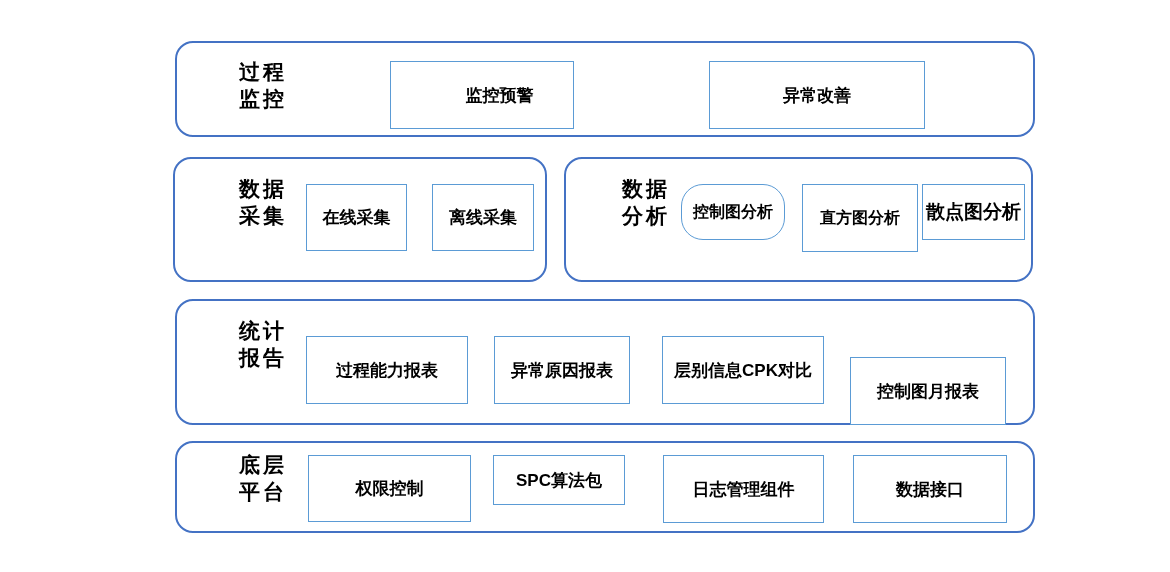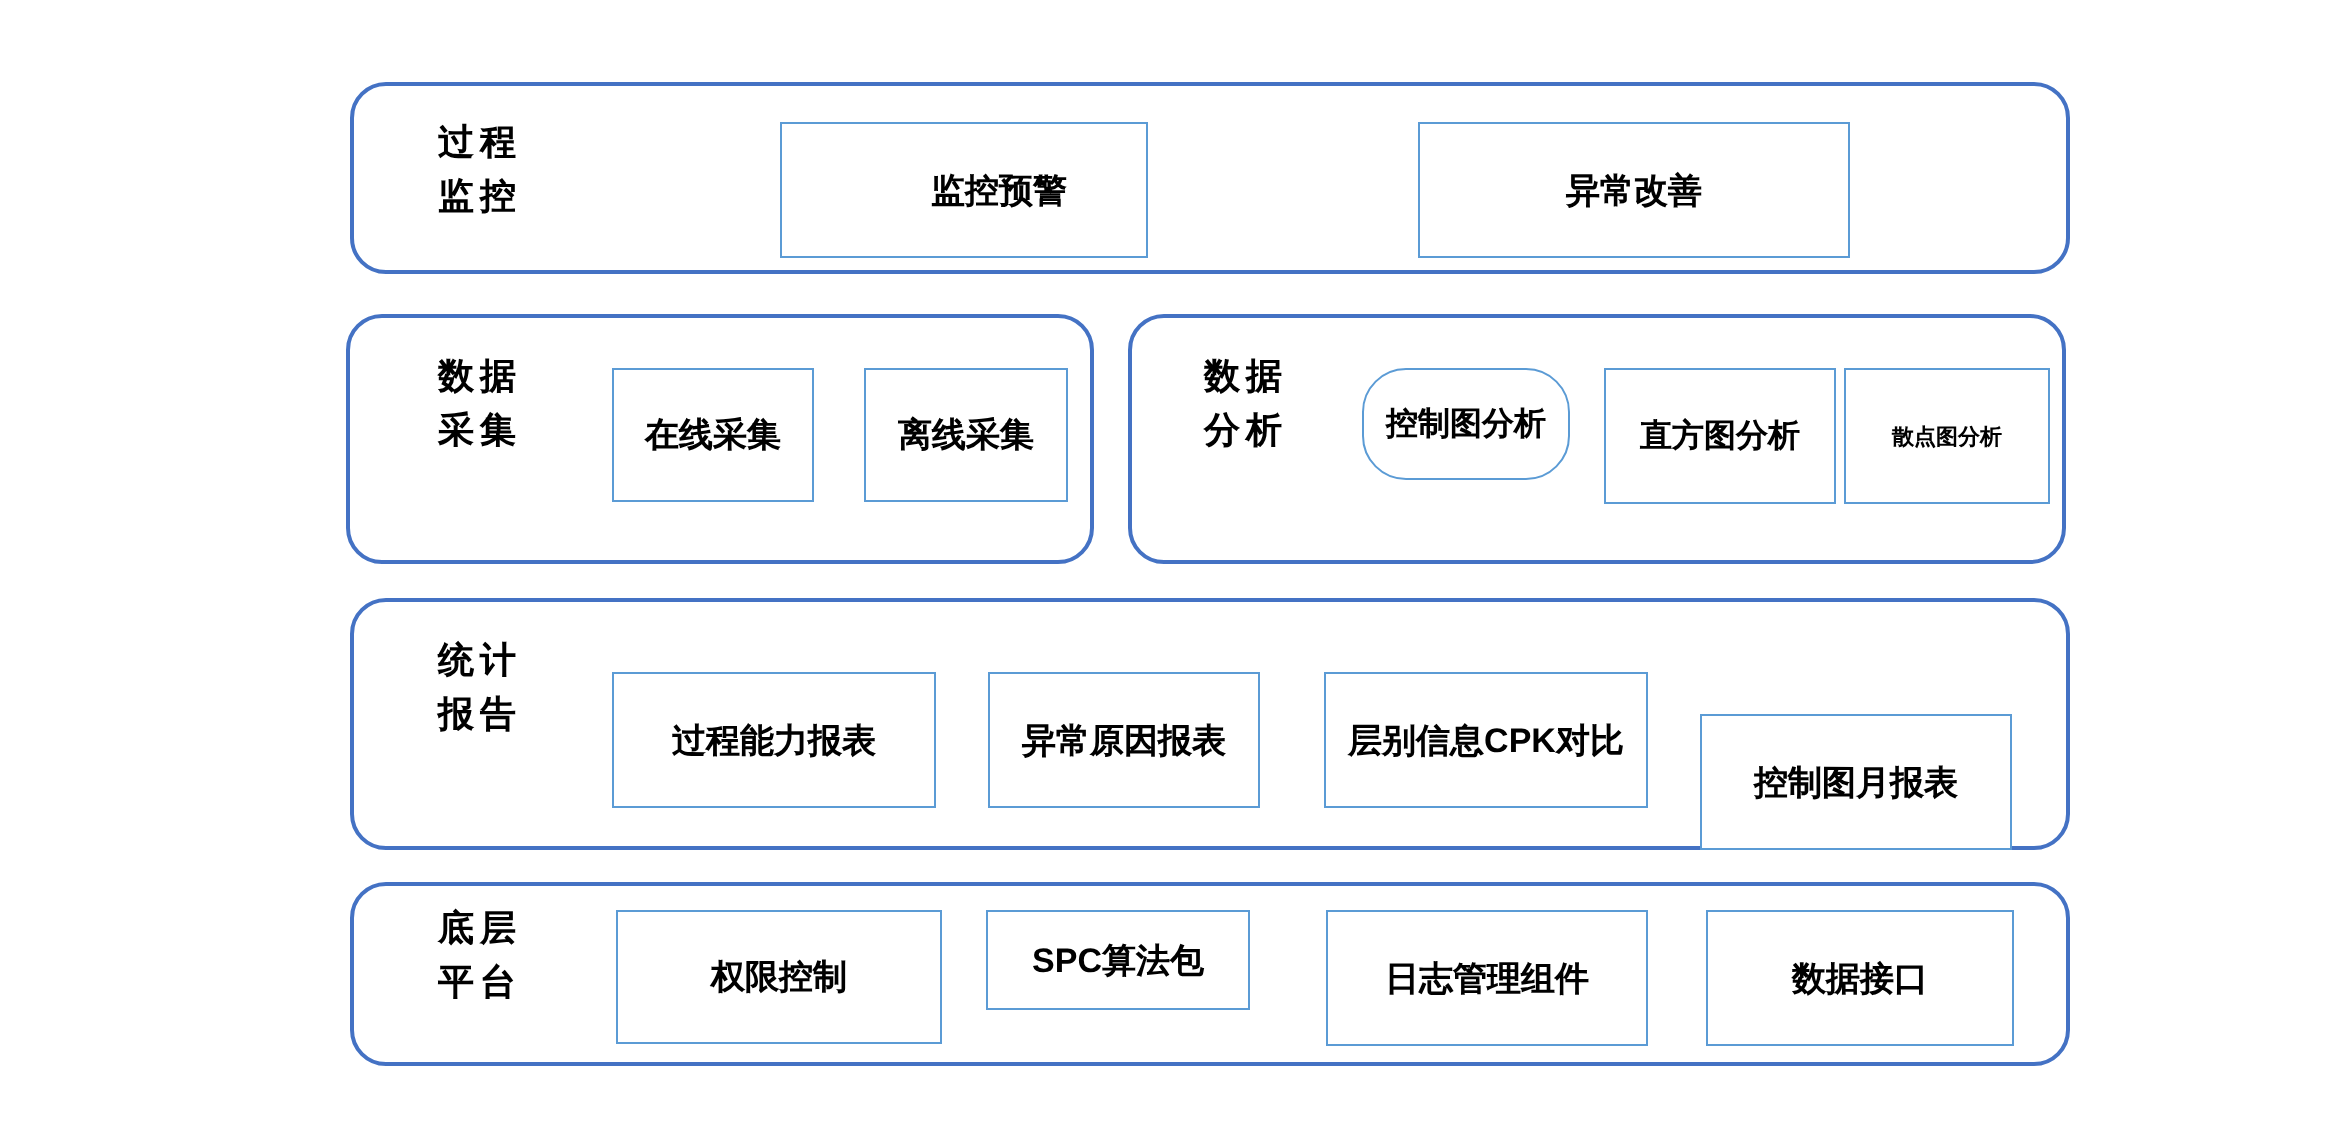--- a/index.html
+++ b/index.html
@@ -17,26 +17,27 @@
   .layer {
     position: absolute;
     border: 2px solid var(--container-border, #4472C4);
     border-radius: 18px;
     background: var(--background, #ffffff);
     box-sizing: border-box;
   }
   .layer-label {
     position: absolute;
     font-family: "DejaVu Serif", "Liberation Serif", serif;
-    font-size: 18px;
+    font-size: 21px;
     line-height: 27px;
     font-weight: 600;
     letter-spacing: 3px;
     color: var(--text, #000000);
     white-space: nowrap;
+    margin-left: 20px;
   }
   .module {
     position: absolute;
     border: 1.5px solid var(--box-border, #5B9BD5);
     background: var(--background, #ffffff);
     box-sizing: border-box;
     display: flex;
     align-items: center;
     justify-content: center;
     font-size: 17px;
@@ -80,21 +81,21 @@
     <div class="layer-label" style="left:36px; top:16px;">
       <div>数据</div>
       <div>分析</div>
     </div>
     <div class="module" style="left:115px; top:25px; width:104px; height:56px; font-size:16px;border-radius:22px;">
         <span>控制图分析</span>
       </div>
     <div class="module" style="left:236px; top:25px; width:116px; height:68px; font-size:16px;">
         <span>直方图分析</span>
       </div>
-    <div class="module" style="left:356px; top:25px; width:103px; height:68px; font-size:11px;">
+    <div class="module" style="left:356px; top:25px; width:103px; height:56px; font-size:19px;">
         <span>散点图分析</span>
       </div>
   </div>
 
   <div class="layer" style="left:175px; top:299px; width:860px; height:126px;">
     <div class="layer-label" style="left:42px; top:16px;">
       <div>统计</div>
       <div>报告</div>
     </div>
     <div class="module" style="left:129px; top:35px; width:162px; height:68px;">

